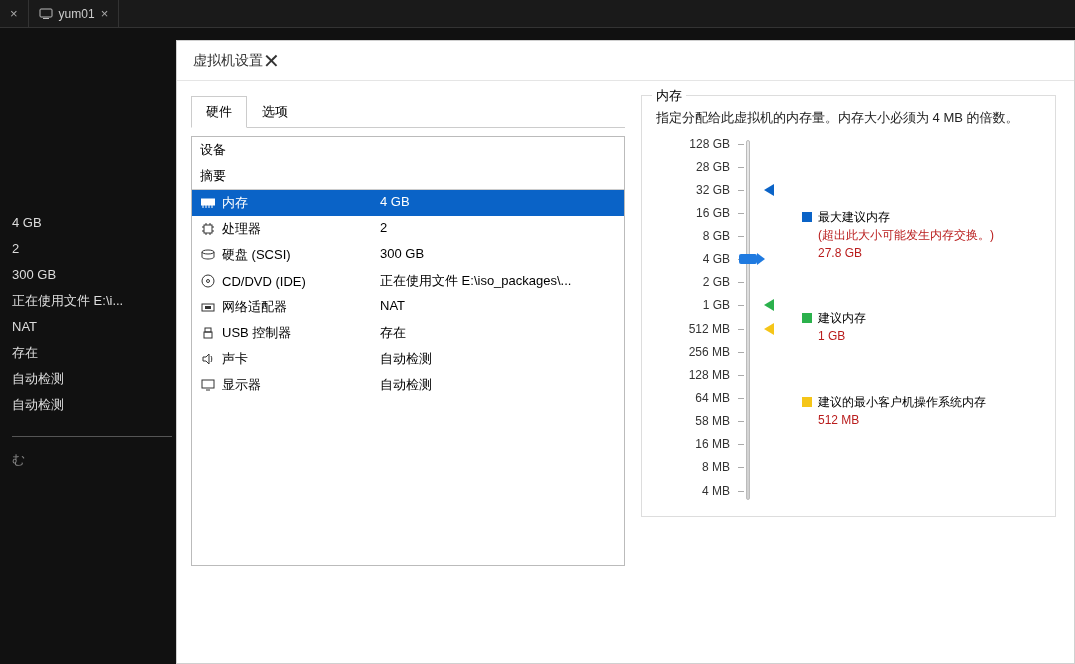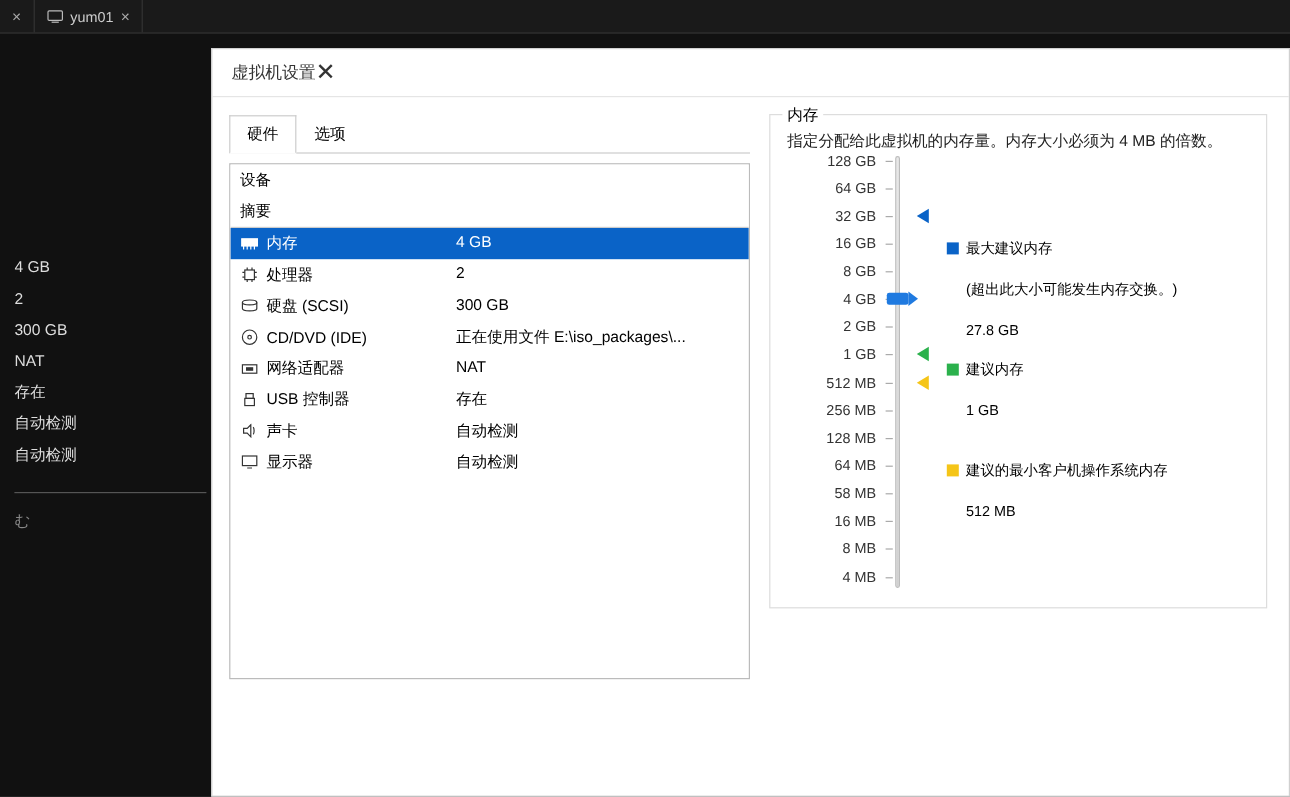--- a/index.html
+++ b/index.html
@@ -65,37 +65,37 @@
 .hw-row.selected .hw-icon svg * { stroke: #fff; fill: #fff; }
 .hw-icon { width: 16px; height: 16px; display: inline-flex; align-items: center; justify-content: center; }
 .hw-icon svg { display: block; }
 .mem-group {
   border: 1px solid #ddd; padding: 12px 14px 16px; position: relative;
 }
 .mem-legend {
   position: absolute; top: -9px; left: 10px; background: #fff;
   padding: 0 4px; font-size: 13px;
 }
-.mem-desc { font-size: 13px; line-height: 1.5; margin-bottom: 2px; color: #222; }
+.mem-desc { font-size: 13px; line-height: 1.5; margin-bottom: 12px; color: #222; }
 .mem-input-row { display: flex; align-items: center; gap: 14px; margin-bottom: 18px; }
 .mem-input-label { font-size: 13px; }
 .spinwrap { display: flex; border: 1px solid #777; height: 24px; }
 .spinwrap input {
   width: 58px; border: none; text-align: right; padding-right: 6px;
   font-size: 13px; outline: none;
 }
 .spinbtns { display: flex; flex-direction: column; border-left: 1px solid #999; width: 16px; }
 .spinbtns div {
   flex: 1; display: flex; align-items: center; justify-content: center;
   font-size: 7px; cursor: pointer; user-select: none; background: #f0f0f0;
   border-bottom: 1px solid #999;
 }
 .spinbtns div:last-child { border-bottom: none; }
 .mem-unit { font-size: 13px; }
-.slider-area { display: flex; gap: 13px; align-items: center; }
+.slider-area { display: flex; gap: 26px; align-items: center; }
 .slider-col { position: relative; width: 120px; height: 360px; }
 .tick-label {
   position: absolute; right: 46px; font-size: 12px; color: #333;
   transform: translateY(-50%); white-space: nowrap;
 }
 .tick-mark {
   position: absolute; right: 32px; width: 6px; height: 1px; background: #aaa;
 }
 .track {
   position: absolute; right: 26px; top: 0; bottom: 0; width: 4px;
@@ -116,21 +116,21 @@
   cursor: pointer;
 }
 .thumb::after {
   content: ""; position: absolute; right: -8px; top: -1px;
   border-top: 6px solid transparent; border-bottom: 6px solid transparent;
   border-left: 8px solid #1f7ae0;
 }
 .legend-col { flex: 1; position: relative; height: 360px; }
 .legend-item { position: absolute; font-size: 12px; line-height: 1.5; }
 .sq { display: inline-block; width: 10px; height: 10px; margin-right: 6px; vertical-align: -1px; }
-.legend-sub { color: #000000; margin-left: 16px; margin-top: 16px; }
+.legend-sub { color: #b91c1c; margin-left: 16px; }
 </style>
 </head>
 <body>
 
 <div class="bg-dark"></div>
 
 <div class="tabbar">
   <div class="tab">
     <span class="close">×</span>
   </div>
@@ -143,20 +143,21 @@
     </span>
     <span>yum01</span>
     <span class="close">×</span>
   </div>
 </div>
 
 <div class="sidepanel">
   <div>4 GB</div>
   <div>2</div>
   <div>300 GB</div>
+  <div>正在使用文件 E:\i...</div>
   <div>NAT</div>
   <div>存在</div>
   <div>自动检测</div>
   <div>自动检测</div>
   <div class="divider"></div>
   <div class="foot">む</div>
 </div>
 
 <div class="dialog">
   <div class="dlg-titlebar">
@@ -287,21 +288,21 @@
 
     <div class="dlg-right">
       <div class="mem-group">
         <div class="mem-legend">内存</div>
         <div class="mem-desc">指定分配给此虚拟机的内存量。内存大小必须为 4 MB 的倍数。</div>
         <div class="slider-area">
           <div class="slider-col" id="slider-col">
             <div class="track"></div>
           <div class="tick-label" style="top: 4px;">128 GB</div>
               <div class="tick-mark" style="top: 4px;"></div>
-              <div class="tick-label" style="top: 27.1333px;">64 GB</div>
+              <div class="tick-label" style="top: 27.1333px;">28 GB</div>
               <div class="tick-mark" style="top: 27.1333px;"></div>
               <div class="tick-label" style="top: 50.2667px;">32 GB</div>
               <div class="tick-mark" style="top: 50.2667px;"></div>
               <div class="tick-label" style="top: 73.4px;">16 GB</div>
               <div class="tick-mark" style="top: 73.4px;"></div>
               <div class="tick-label" style="top: 96.5333px;">8 GB</div>
               <div class="tick-mark" style="top: 96.5333px;"></div>
               <div class="tick-label" style="top: 119.667px;">4 GB</div>
               <div class="tick-mark" style="top: 119.667px;"></div>
               <div class="tick-label" style="top: 142.8px;">2 GB</div>

